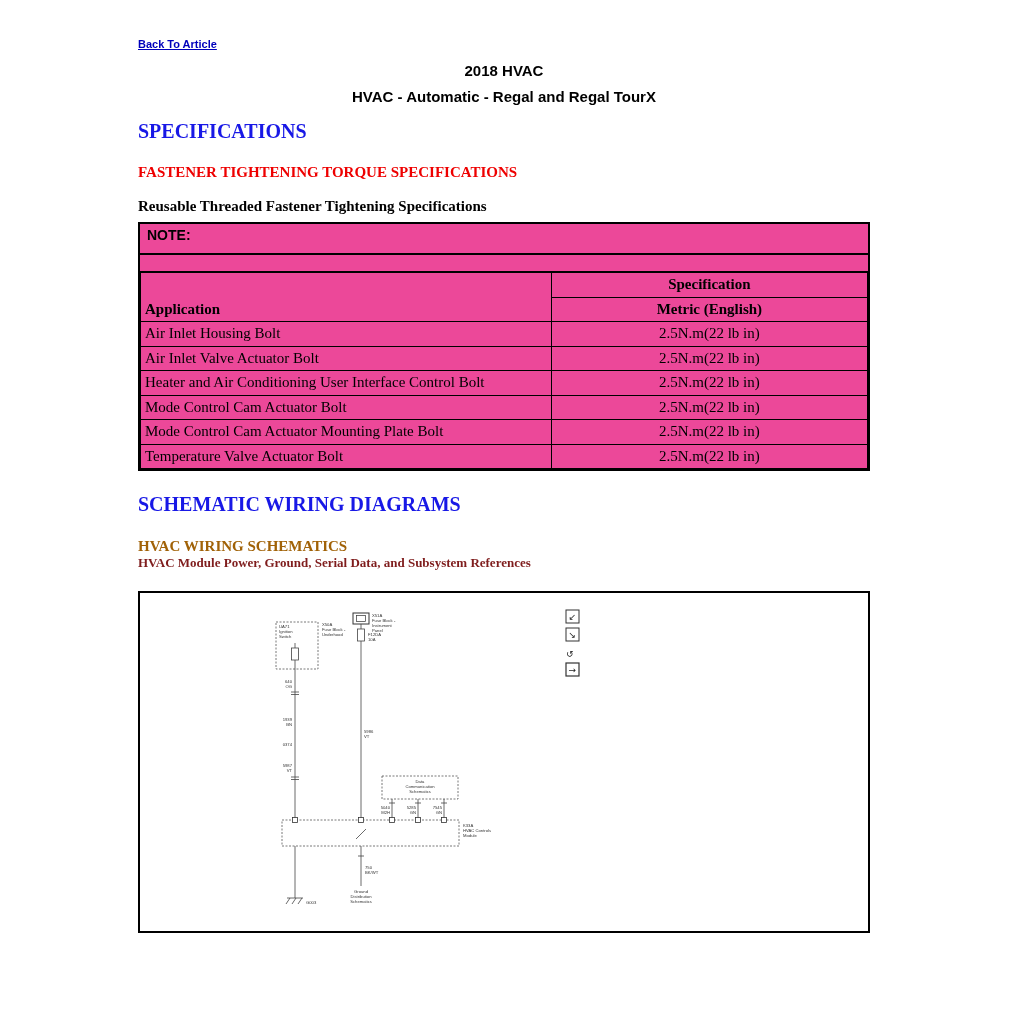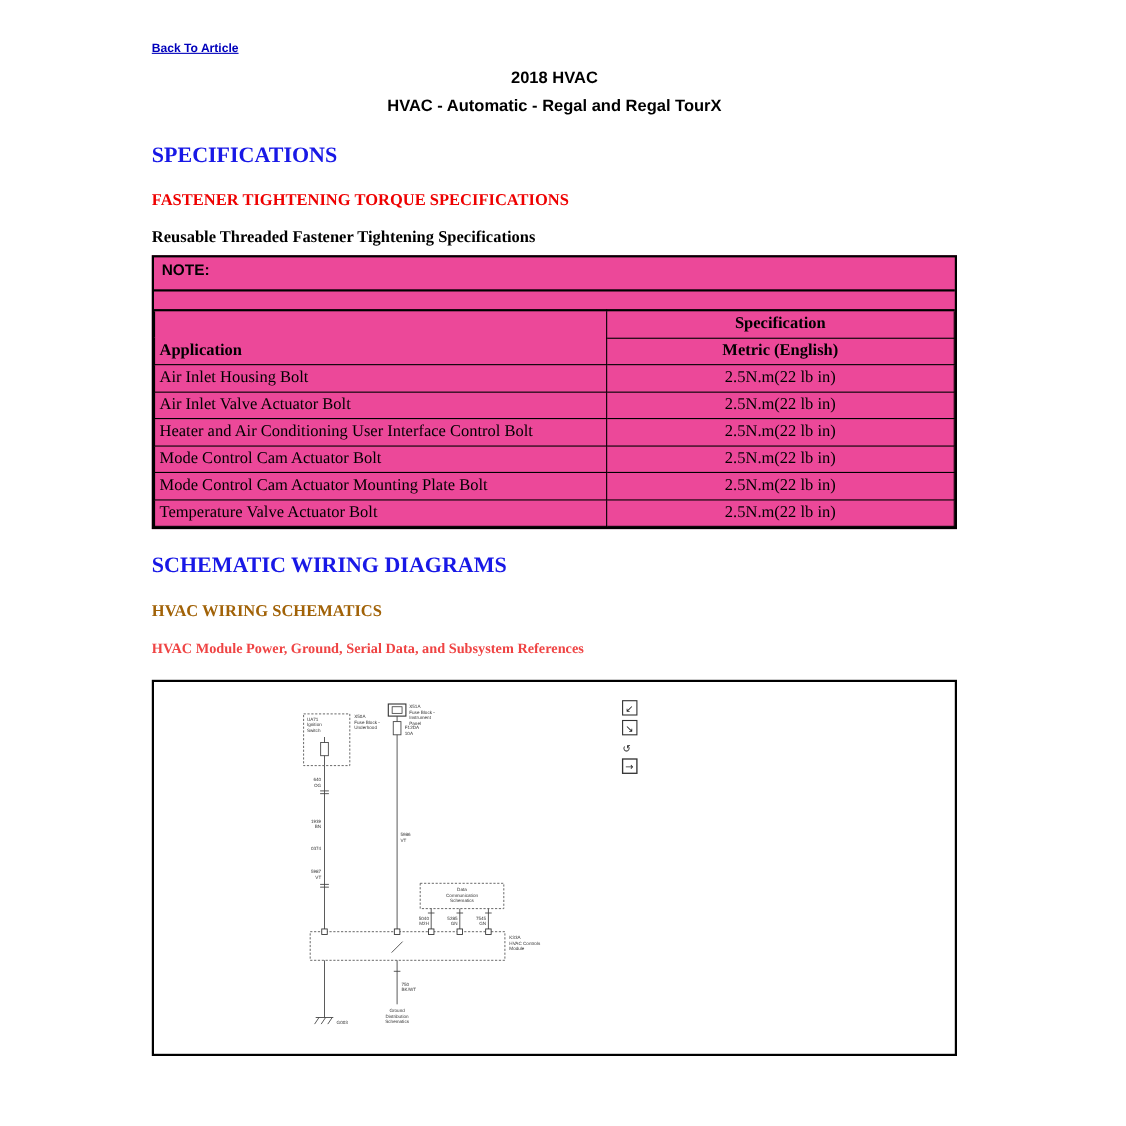--- a/index.html
+++ b/index.html
@@ -17,26 +17,26 @@
     font-size:11px; font-weight:bold; color:#0000bb;
     text-decoration:underline; cursor:pointer;
   }
   .doc-title, .doc-subtitle {
     margin-top:10px; text-align:center;
     font-family:"Liberation Sans", sans-serif;
     font-size:15px; font-weight:bold; color:#000;
   }
   .doc-subtitle { margin-top:9px; }
 
-  .h-blue  { margin-top:25px; font-size:20px; font-weight:bold; color:#1818e6; }
+  .h-blue  { margin-top:15px; font-size:20px; font-weight:bold; color:#1818e6; }
   .h-red   { margin-top:21px; font-size:15px; font-weight:bold; color:#ee0000; }
   .h-black { margin-top:17px; font-size:15px; font-weight:bold; color:#000; }
   .h-blue2 { margin-top:22px; font-size:20px; font-weight:bold; color:#1818e6; }
   .h-red2  { margin-top:22px; font-size:15px; font-weight:bold; color:#a16207; }
-  .h-green { margin-top:17px; font-size:13px; font-weight:bold; color:#ef4444; }
+  .h-green { font-size:13px; font-weight:bold; color:#7f1d1d; }
 
   .table-wrap { margin-top:7px; border:2px solid #000; background:#ec4899; }
   .note-cell {
     border-bottom:2px solid #000; padding:3px 7px 10px 7px;
     font-family:"Liberation Sans", sans-serif; font-size:14px; font-weight:bold;
   }
   .note-text { margin-top:5px; font-style:italic; }
   .gap-row { height:16px; }
 
   table.spec { width:100%; border-collapse:collapse; border-top:2px solid #000; font-size:15px; }

